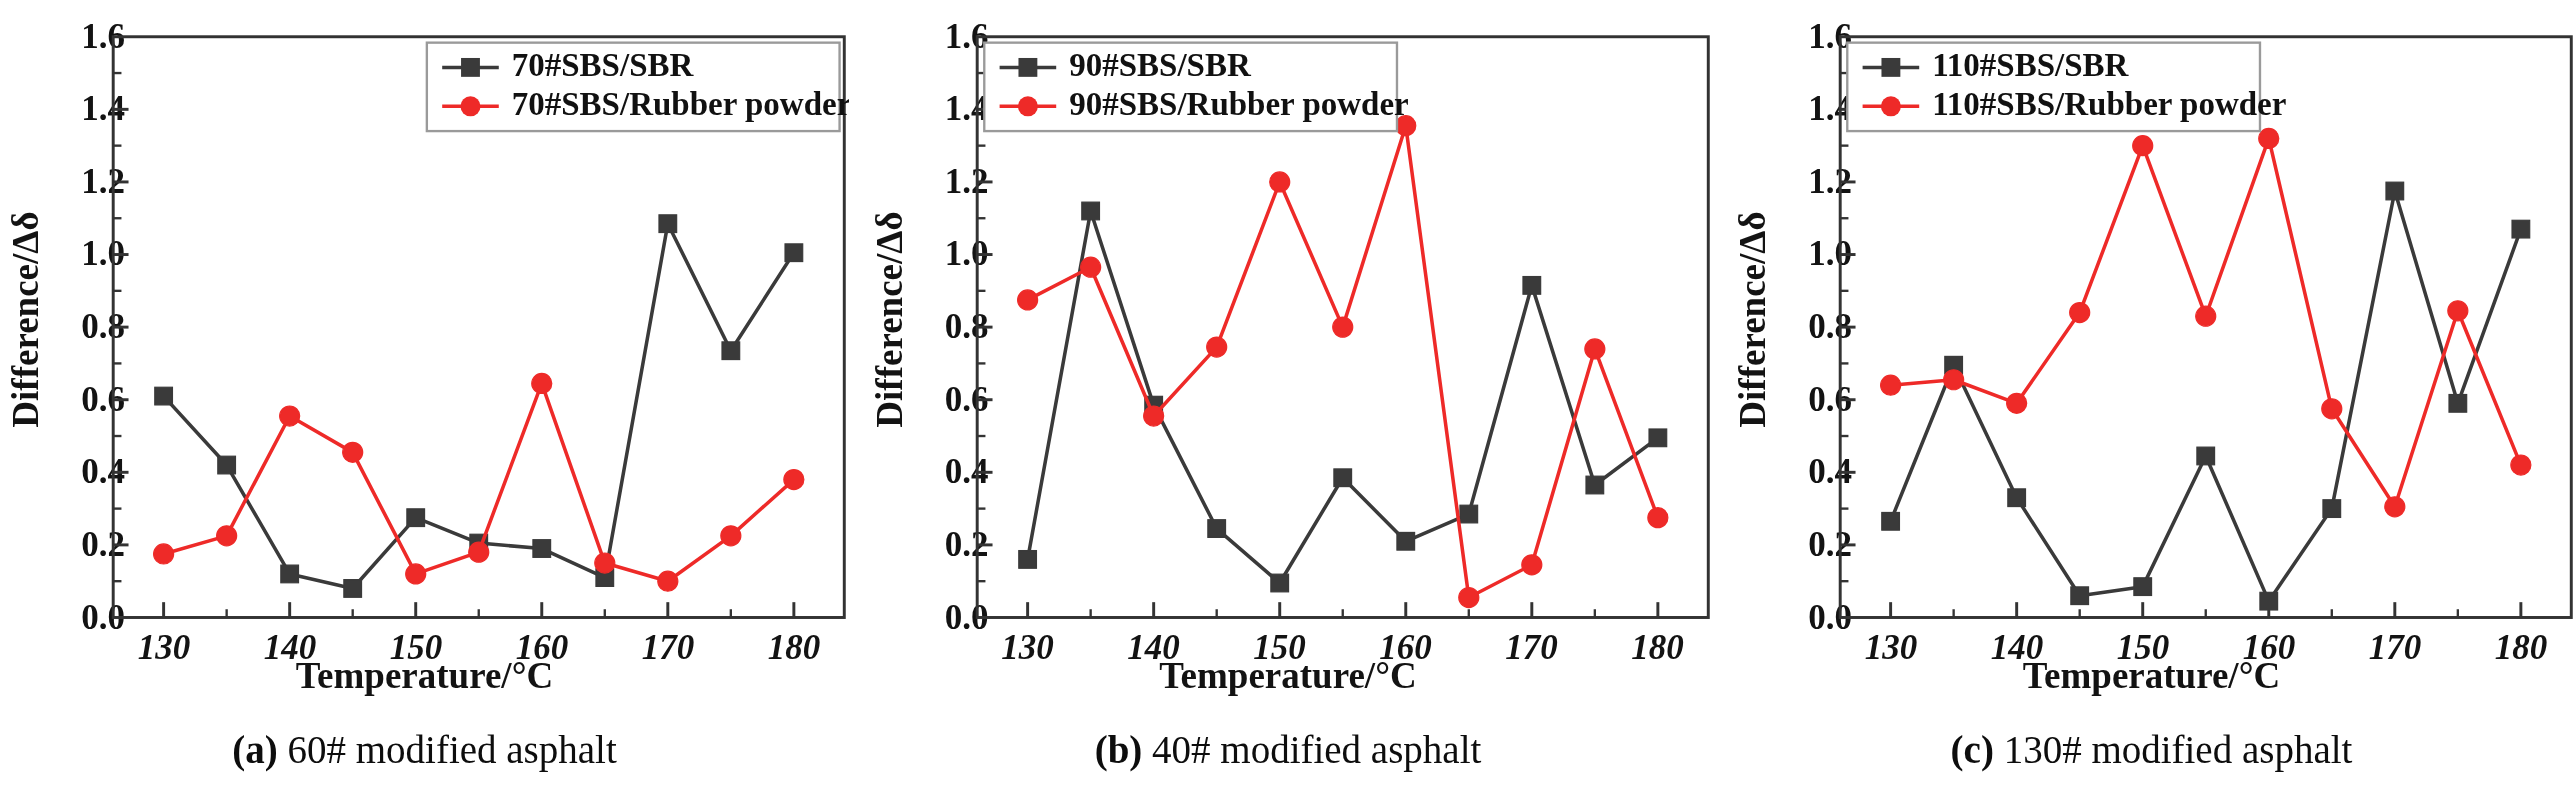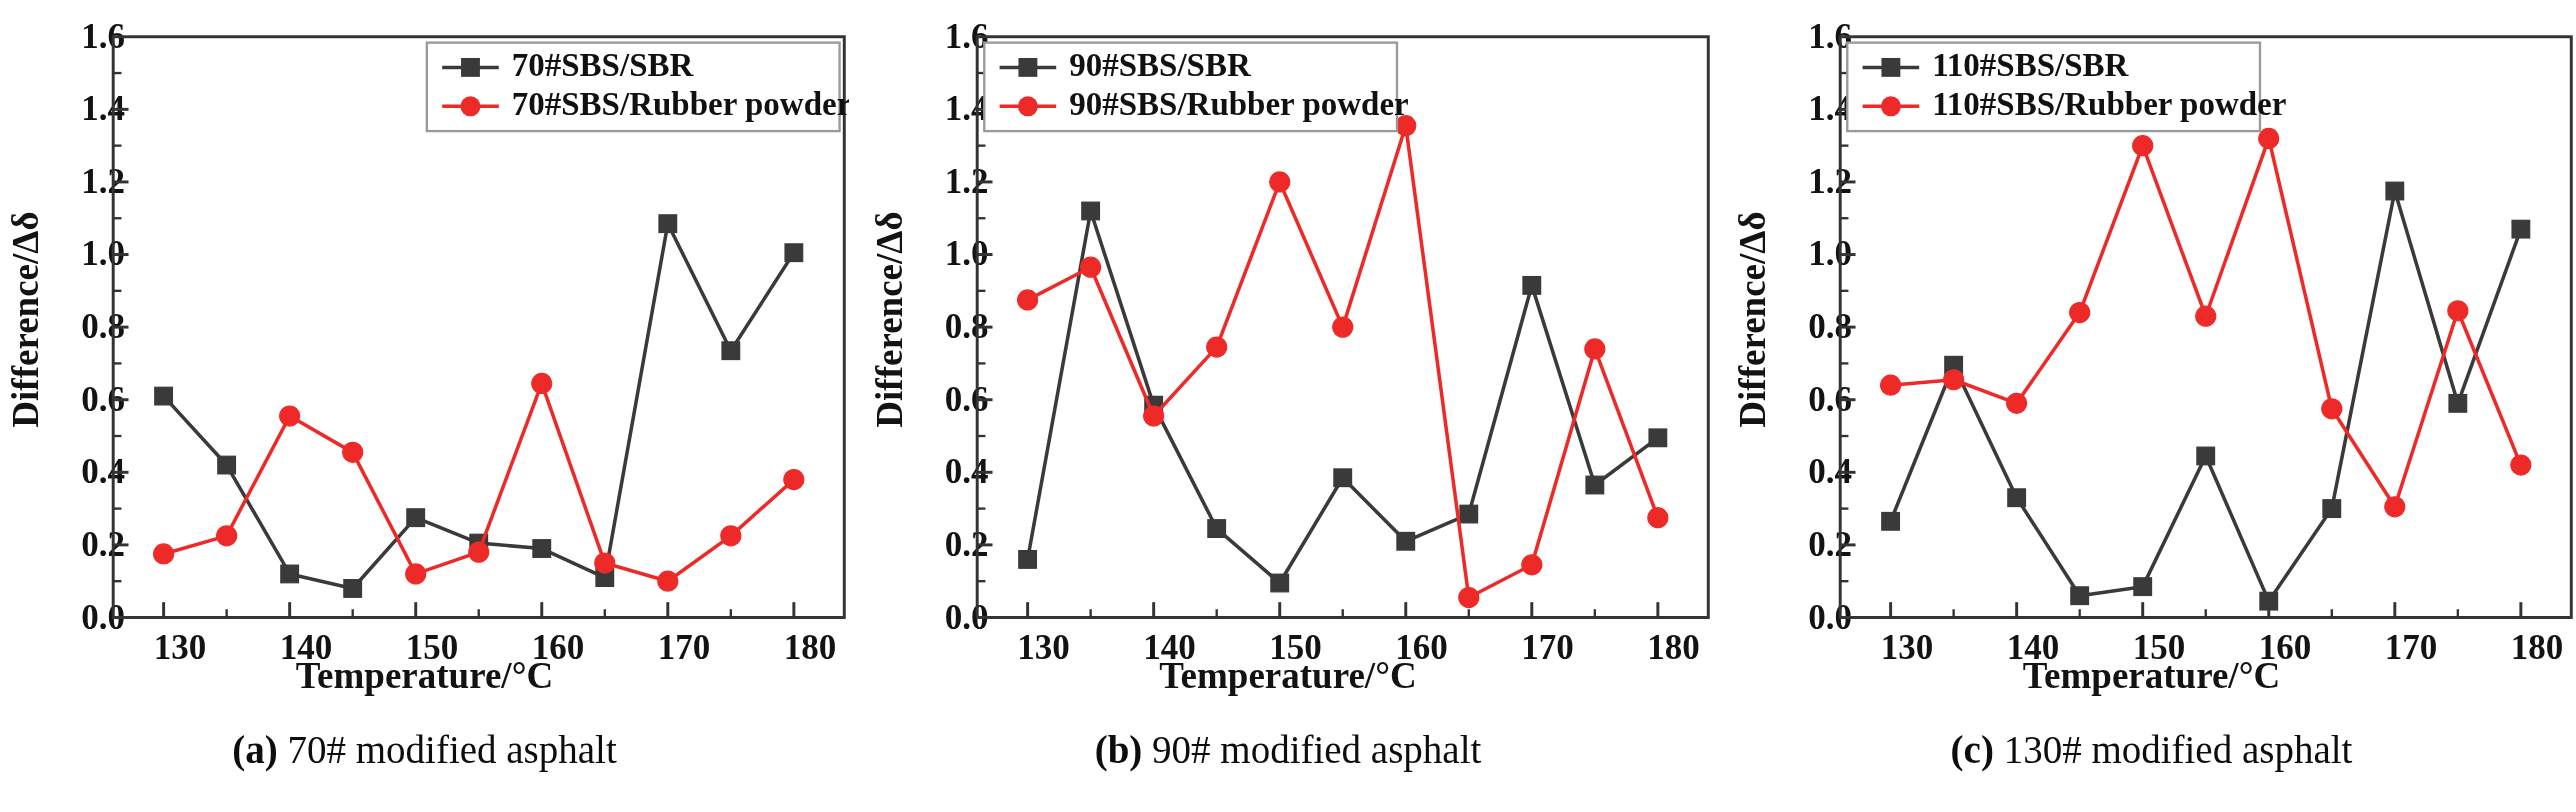--- a/index.html
+++ b/index.html
@@ -60,24 +60,25 @@
     right: 0;
     transform: translateY(-50%);
     font-size: 35px;
     font-weight: bold;
     color: #131313;
     font-family: "Liberation Serif", "DejaVu Serif", serif;
     white-space: nowrap;
   }
   .xtick-labels {
     position: absolute;
-    left: 16px;
+    left: 0;
     top: 0;
     width: 849px;
     height: 702px;
+    font-style: italic;
   }
   .xtick-label {
     position: absolute;
     transform: translateX(-50%);
     font-size: 35px;
     font-weight: bold;
     color: #131313;
     font-family: "Liberation Serif", "DejaVu Serif", serif;
     white-space: nowrap;
   }
@@ -211,21 +212,21 @@
               <text x="868" y="116" class="legend-text">70#SBS/SBR</text>
             </g>
             <g>
               <line x1="750" y1="180" x2="846" y2="180" stroke="#ee2a28" stroke-width="6"></line>
               <circle cx="798" cy="180" r="17" fill="#ee2a28"></circle>
               <text x="868" y="182" class="legend-text">70#SBS/Rubber powder</text>
             </g>
           </g>
         </svg>
       </div>
-      <div class="caption"><span class="cap-tag">(a)</span><span> 70# modified asphalt</span></div>
+      <div class="caption"><span class="cap-tag">(a)</span><span> 60# modified asphalt</span></div>
     </div>
     <div class="panel">
       <div class="plot-wrap">
         <div class="ylabel">Difference/Δδ</div>
         <div class="ytick-labels">
           <div class="ytick-label" style="top: 618px;">0.0</div>
           <div class="ytick-label" style="top: 545px;">0.2</div>
           <div class="ytick-label" style="top: 472px;">0.4</div>
           <div class="ytick-label" style="top: 400px;">0.6</div>
           <div class="ytick-label" style="top: 327px;">0.8</div>
@@ -313,21 +314,21 @@
               <text x="348" y="116" class="legend-text">90#SBS/SBR</text>
             </g>
             <g>
               <line x1="230" y1="180" x2="326" y2="180" stroke="#ee2a28" stroke-width="6"></line>
               <circle cx="278" cy="180" r="17" fill="#ee2a28"></circle>
               <text x="348" y="182" class="legend-text">90#SBS/Rubber powder</text>
             </g>
           </g>
         </svg>
       </div>
-      <div class="caption"><span class="cap-tag">(b)</span><span> 90# modified asphalt</span></div>
+      <div class="caption"><span class="cap-tag">(b)</span><span> 40# modified asphalt</span></div>
     </div>
     <div class="panel">
       <div class="plot-wrap">
         <div class="ylabel">Difference/Δδ</div>
         <div class="ytick-labels">
           <div class="ytick-label" style="top: 618px;">0.0</div>
           <div class="ytick-label" style="top: 545px;">0.2</div>
           <div class="ytick-label" style="top: 472px;">0.4</div>
           <div class="ytick-label" style="top: 400px;">0.6</div>
           <div class="ytick-label" style="top: 327px;">0.8</div>

